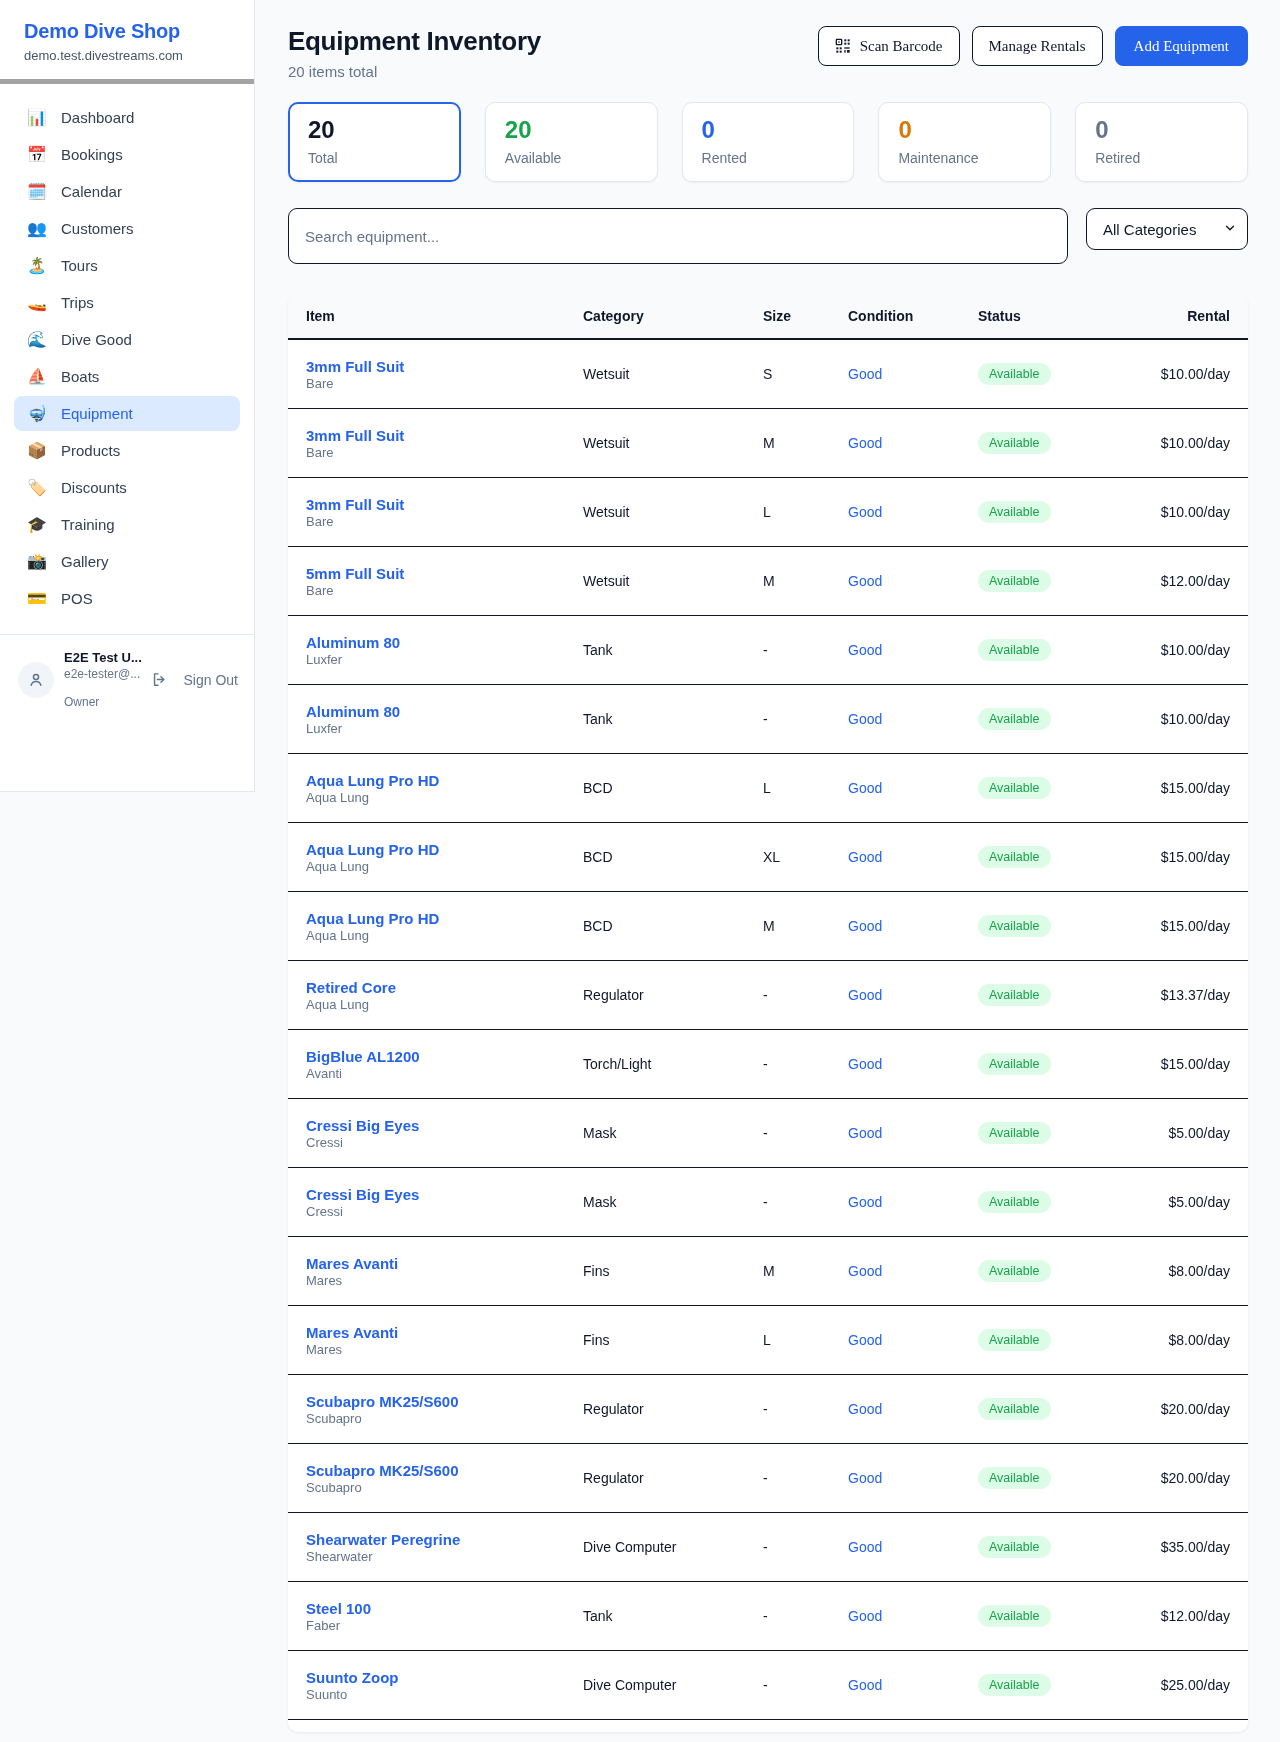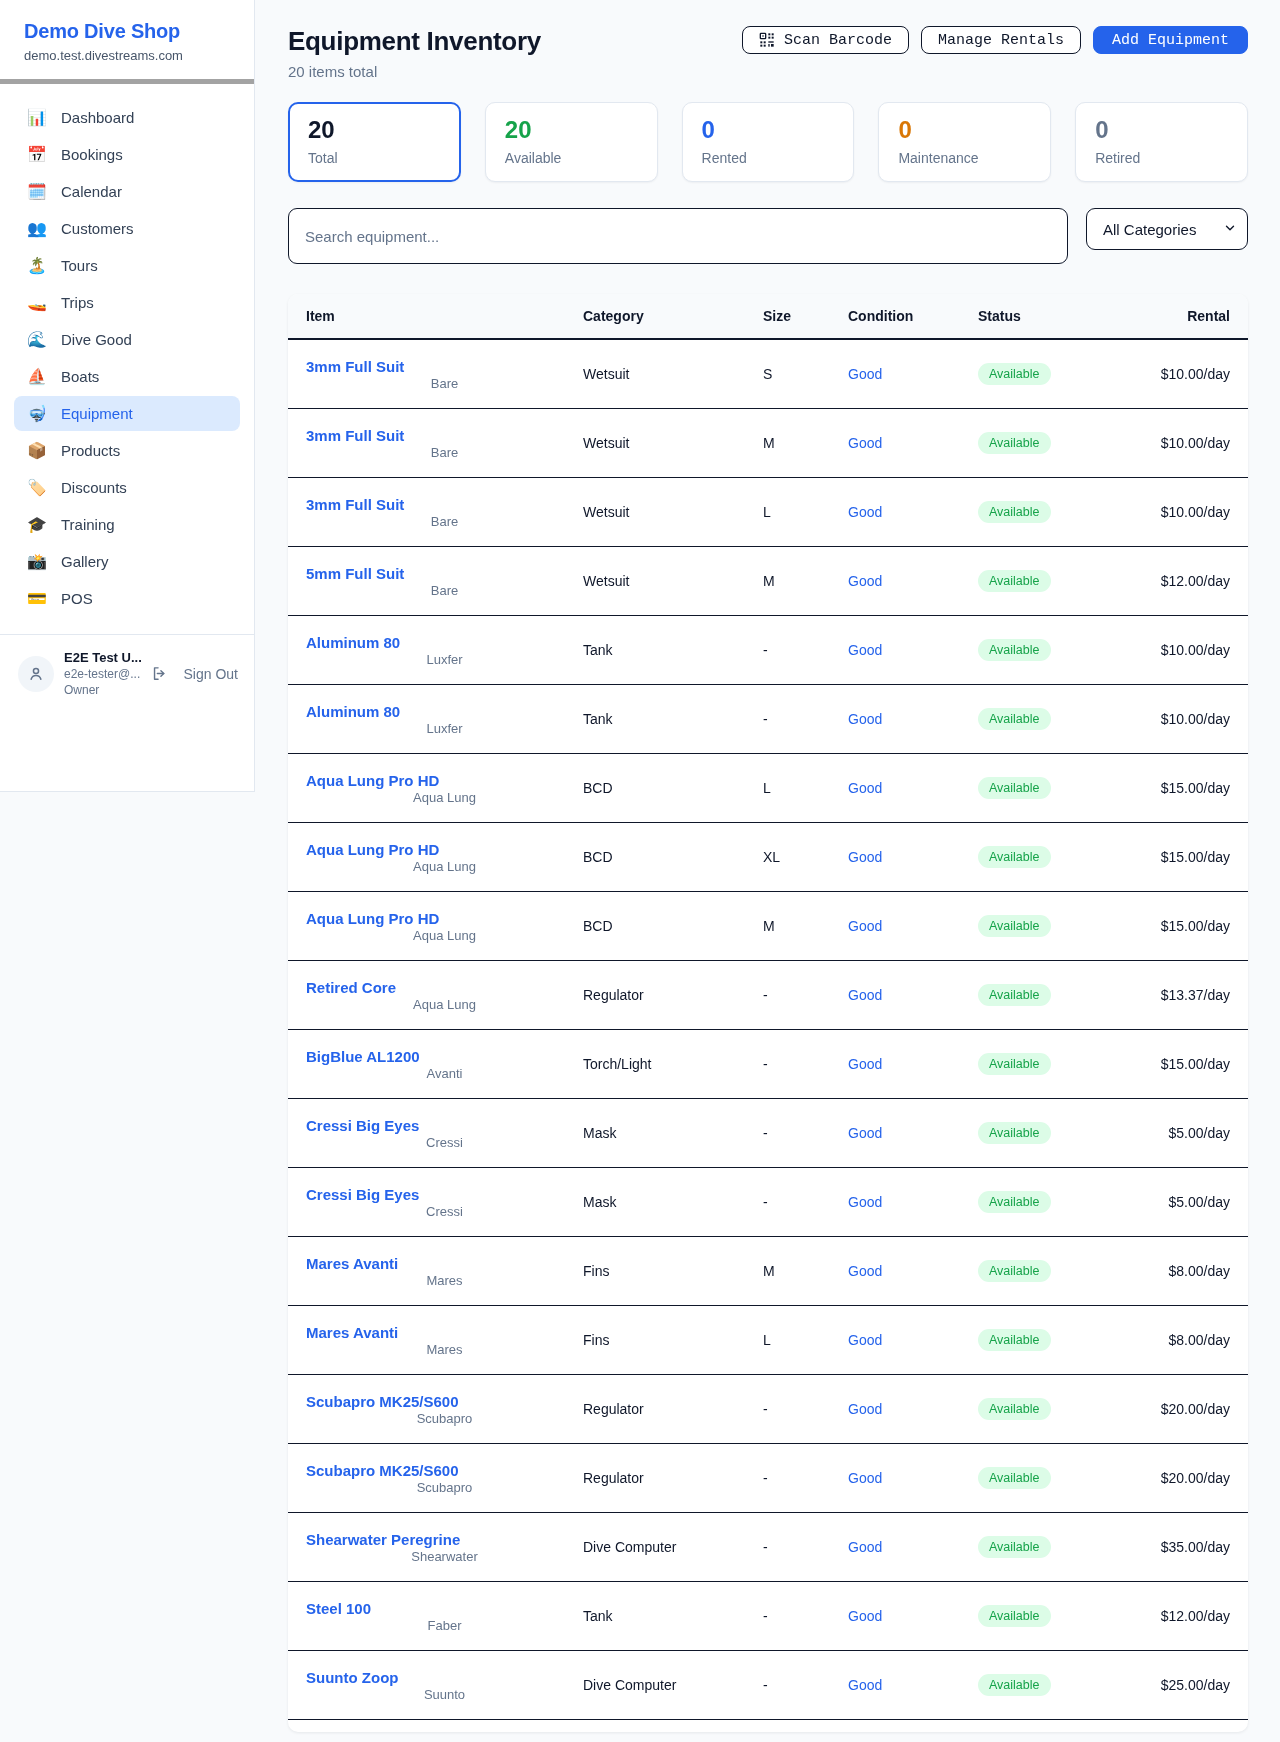--- a/index.html
+++ b/index.html
@@ -39,36 +39,36 @@
     display:flex; align-items:center; gap:10px;
   }
   .avatar {
     width:36px; height:36px; border-radius:50%;
     background:#f1f5f9; display:flex; align-items:center; justify-content:center;
     flex-shrink:0;
   }
   .user-info { min-width:0; }
   .user-name  { font-size:13px; font-weight:700; color:#0f172a; white-space:nowrap; }
   .user-email { font-size:12px; color:#64748b; margin-top:2px; white-space:nowrap; }
-  .user-role  { font-size:12px; color:#64748b; margin-top:2px; }
+  .user-role  { font-size:12px; color:#64748b; margin-top:14px; }
   .signout {
     margin-left:auto; display:flex; align-items:center; gap:16px;
     color:#64748b; font-size:14px; cursor:pointer; white-space:nowrap;
   }
 
   
   .main { flex:1; padding:26px 32px 0 33px; }
   .topbar { display:flex; justify-content:space-between; align-items:flex-start; margin-bottom:22px; }
   .page-title { font-size:26px; font-weight:800; color:#0f172a; letter-spacing:-0.3px; }
   .page-subtitle { font-size:15px; color:#64748b; margin-top:6px; }
   .topbar-actions { display:flex; gap:12px; align-items:center; }
   .btn {
-    height:28px; padding:0 16px; border-radius:8px;
+    height:40px; padding:0 16px; border-radius:8px;
     border:1px solid #0f172a; background:#fff;
-    font-size:15px; color:#0f172a; font-family:Liberation Mono, monospace;
+    font-size:15px; color:#0f172a; font-family:Liberation Serif, serif;
     display:inline-flex; align-items:center; gap:9px; cursor:pointer; white-space:nowrap;
   }
   .btn-primary { background:#2563eb; border-color:#2563eb; color:#fff; font-weight:500; padding:0 18px; }
 
   
   .stats { display:flex; gap:24px; margin-bottom:26px; }
   .stat {
     flex:1; background:#fff; border:1px solid #e2e8f0; border-radius:10px;
     padding:14px 19px; height:80px; box-shadow:0 1px 2px rgba(15,23,42,.05);
     cursor:pointer;
@@ -104,21 +104,21 @@
     align-items:center; padding:0 18px;
   }
   .thead {
     height:46px; background:#f8fafc;
     border-bottom:2px solid #0f172a;
     font-weight:700; font-size:14px; color:#0f172a;
   }
   .thead .col-rental { text-align:right; }
   .trow { height:69px; background:#fff; border-bottom:1px solid #0f172a; }
   .item-name { color:#2563eb; font-weight:700; font-size:15px; cursor:pointer; }
-  .item-brand { color:#64748b; font-size:13px; margin-top:1px;text-align:center; }
+  .item-brand { color:#64748b; font-size:13px; margin-top:1px; }
   .cell { font-size:14px; color:#0f172a; }
   .cond-link { color:#2563eb; font-size:14px; cursor:pointer; }
   .status-badge {
     display:inline-block; background:#dcfce7; color:#16a34a;
     font-size:12.5px; padding:4px 11px; border-radius:999px;
   }
   .rental-cell { font-size:14px; color:#0f172a; text-align:right; }
 </style>
 </head>
 <body>

